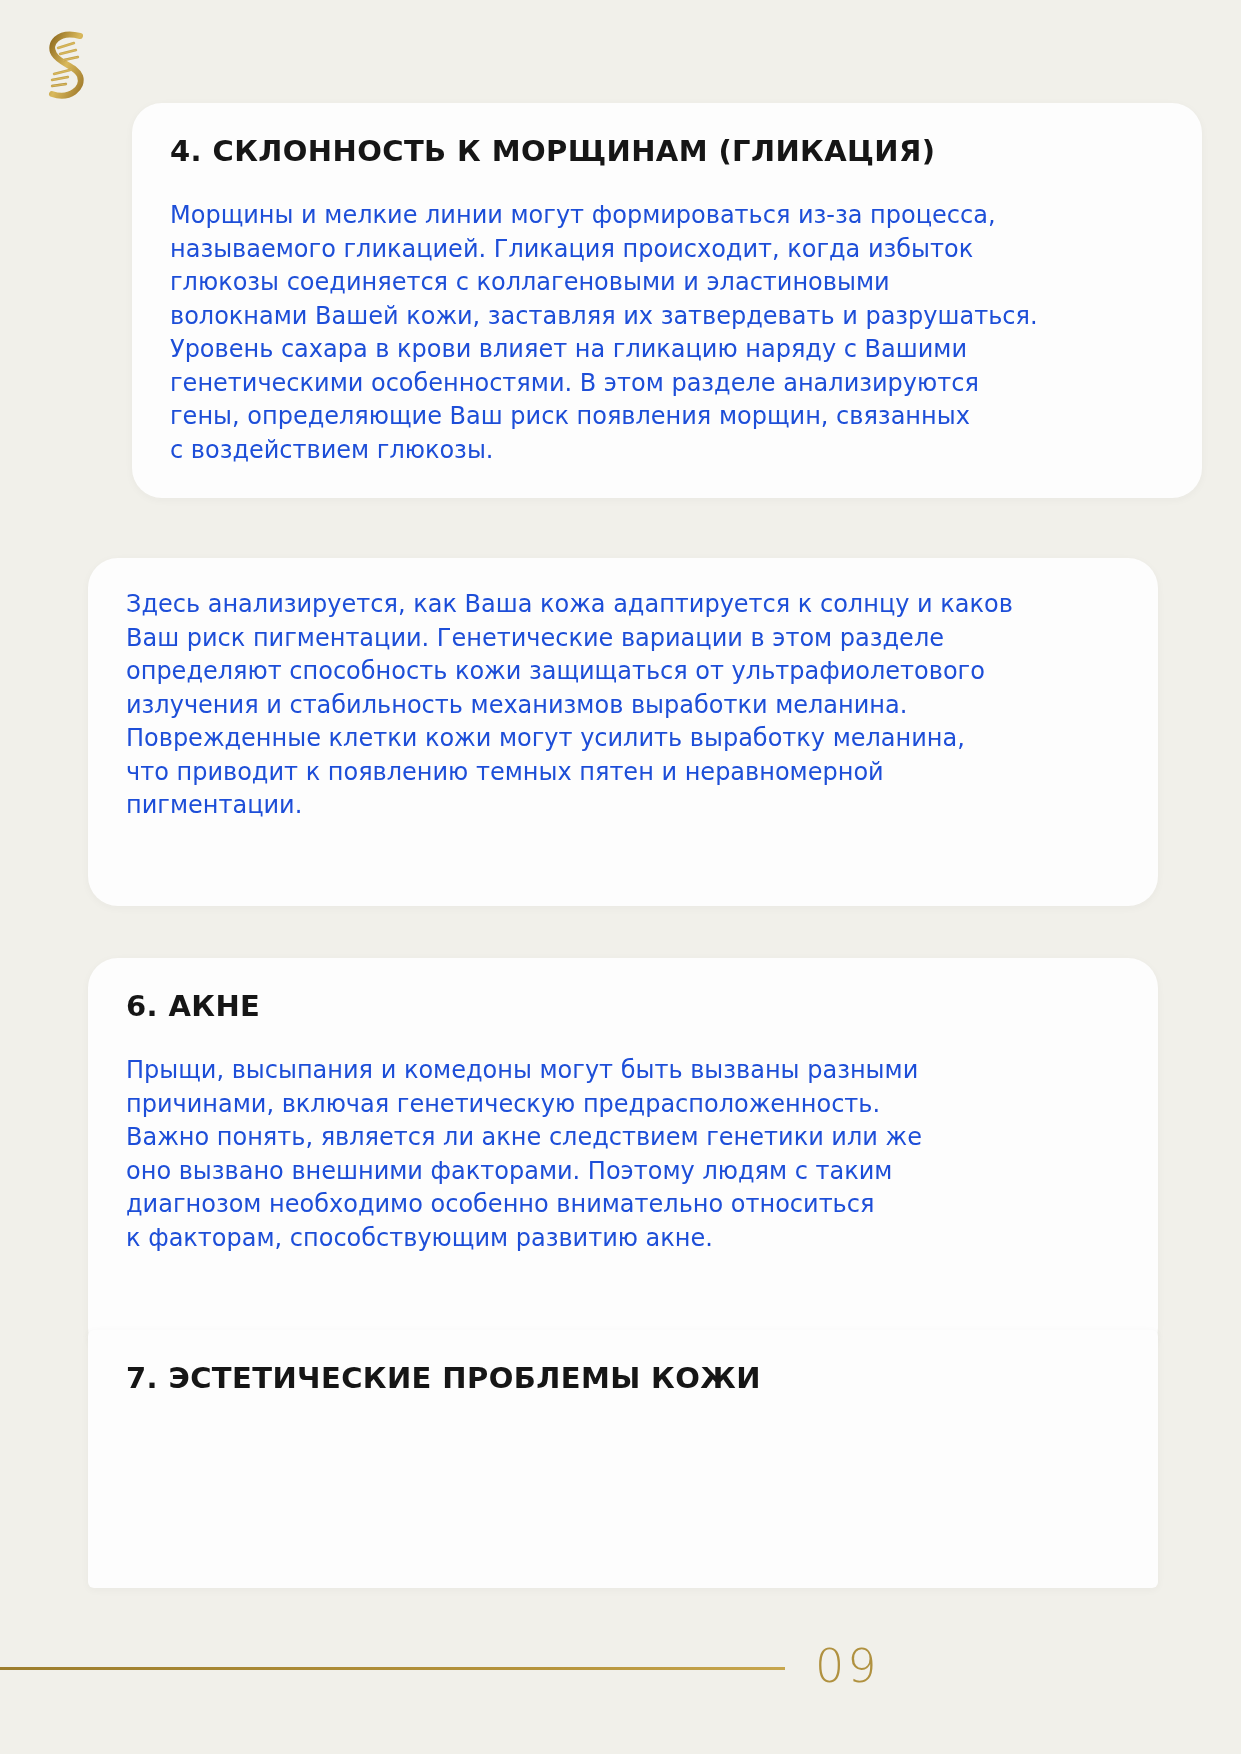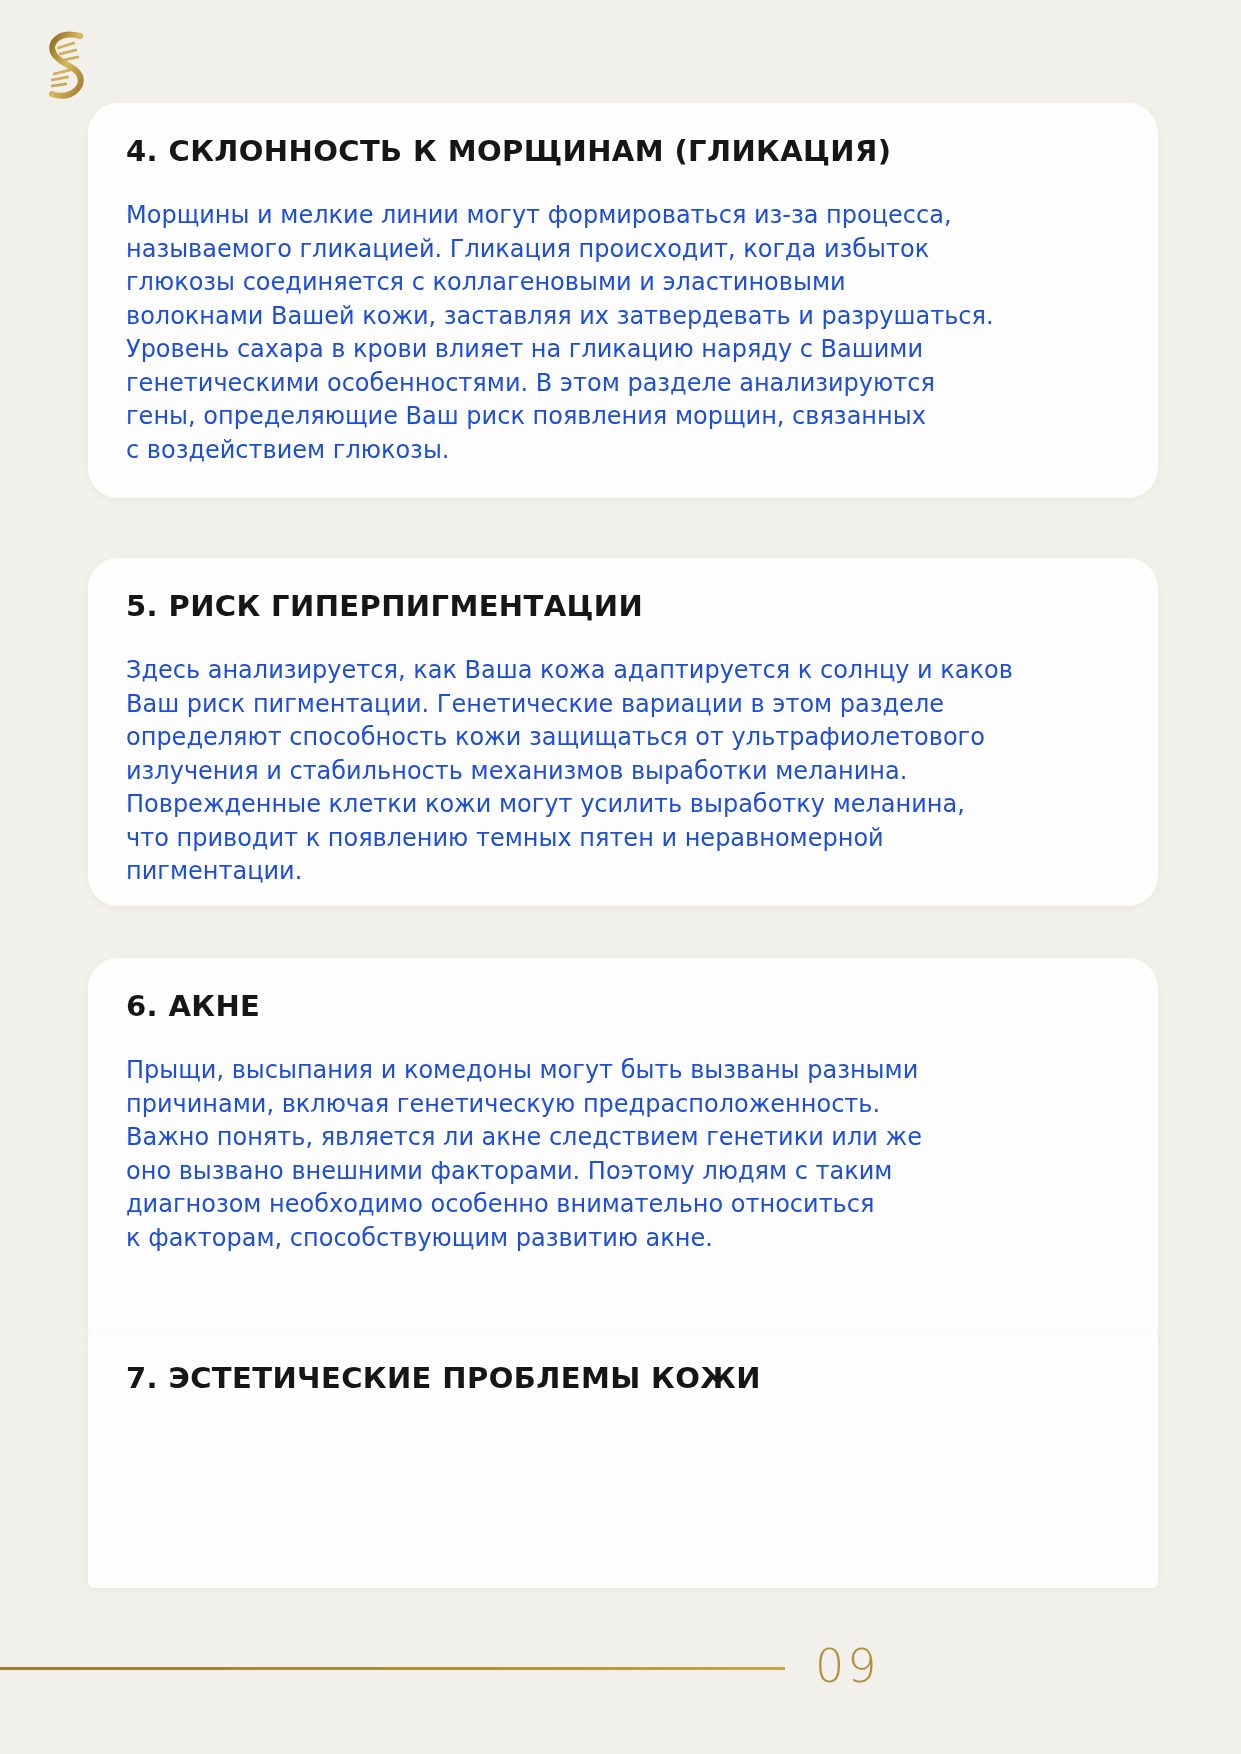--- a/index.html
+++ b/index.html
@@ -11,21 +11,21 @@
     overflow:hidden;
   }
   .page{position:absolute;inset:0;width:1241px;height:1754px;}
   .logo{position:absolute;left:40px;top:28px;width:52px;height:76px;}
   .card{
     position:absolute;left:88px;width:1070px;
     background:#fdfdfd;border-radius:30px;
     box-shadow:0 2px 8px rgba(60,60,40,0.04);
     padding:30px 40px 0 38px;box-sizing:border-box;
   }
-  .card-1{top:103px;height:395px;}
+  .card-1{top:103px;height:395px;margin-left:44px;}
   .card-2{top:558px;height:348px;}
   .card-3{top:958px;height:400px;}
   .card-4{top:1330px;height:258px;border-radius:6px;}
   .section-heading{
     margin:0 0 30px 0;
     font-size:29px;line-height:36px;font-weight:bold;
     letter-spacing:0.4px;color:#161616;
   }
   .section-body{
     margin:0;
@@ -75,21 +75,20 @@
 называемого гликацией. Гликация происходит, когда избыток
 глюкозы соединяется с коллагеновыми и эластиновыми
 волокнами Вашей кожи, заставляя их затвердевать и разрушаться.
 Уровень сахара в крови влияет на гликацию наряду с Вашими
 генетическими особенностями. В этом разделе анализируются
 гены, определяющие Ваш риск появления морщин, связанных
 с воздействием глюкозы.</p>
   </section>
 
   <section class="card card-2">
-    <h2 class="section-heading">5. РИСК ГИПЕРПИГМЕНТАЦИИ</h2>
     <p class="section-body">Здесь анализируется, как Ваша кожа адаптируется к солнцу и каков
 Ваш риск пигментации. Генетические вариации в этом разделе
 определяют способность кожи защищаться от ультрафиолетового
 излучения и стабильность механизмов выработки меланина.
 Поврежденные клетки кожи могут усилить выработку меланина,
 что приводит к появлению темных пятен и неравномерной
 пигментации.</p>
   </section>
 
   <section class="card card-3">

